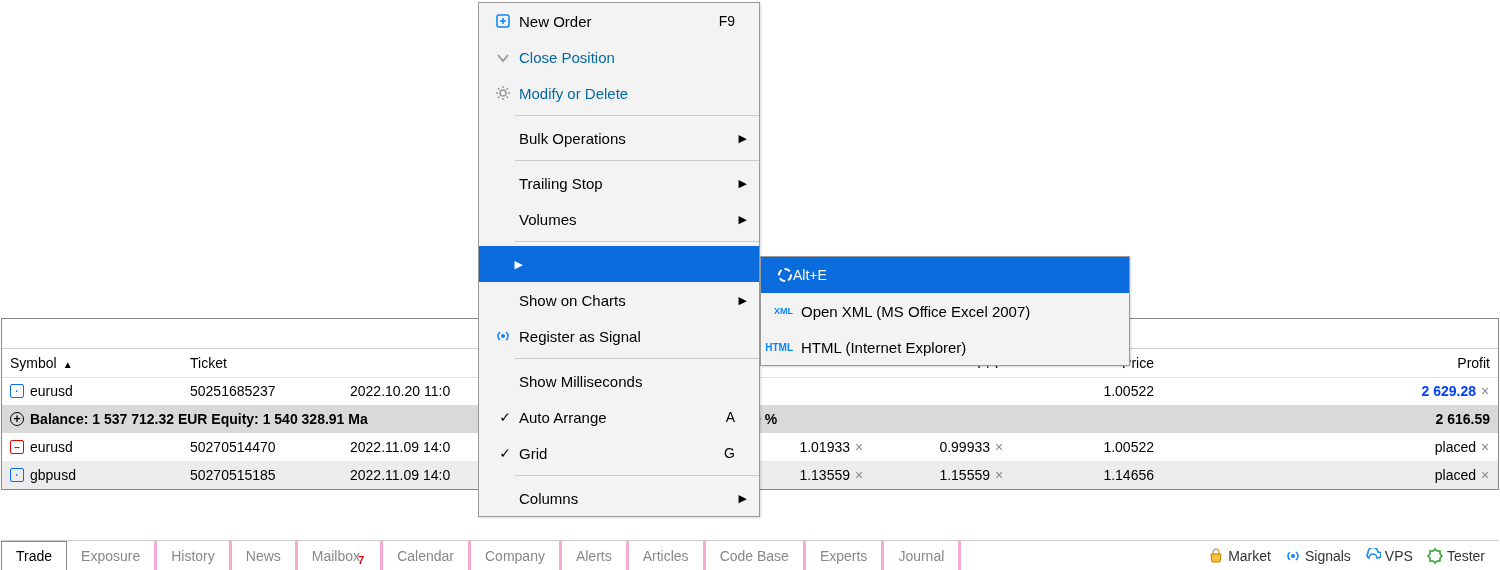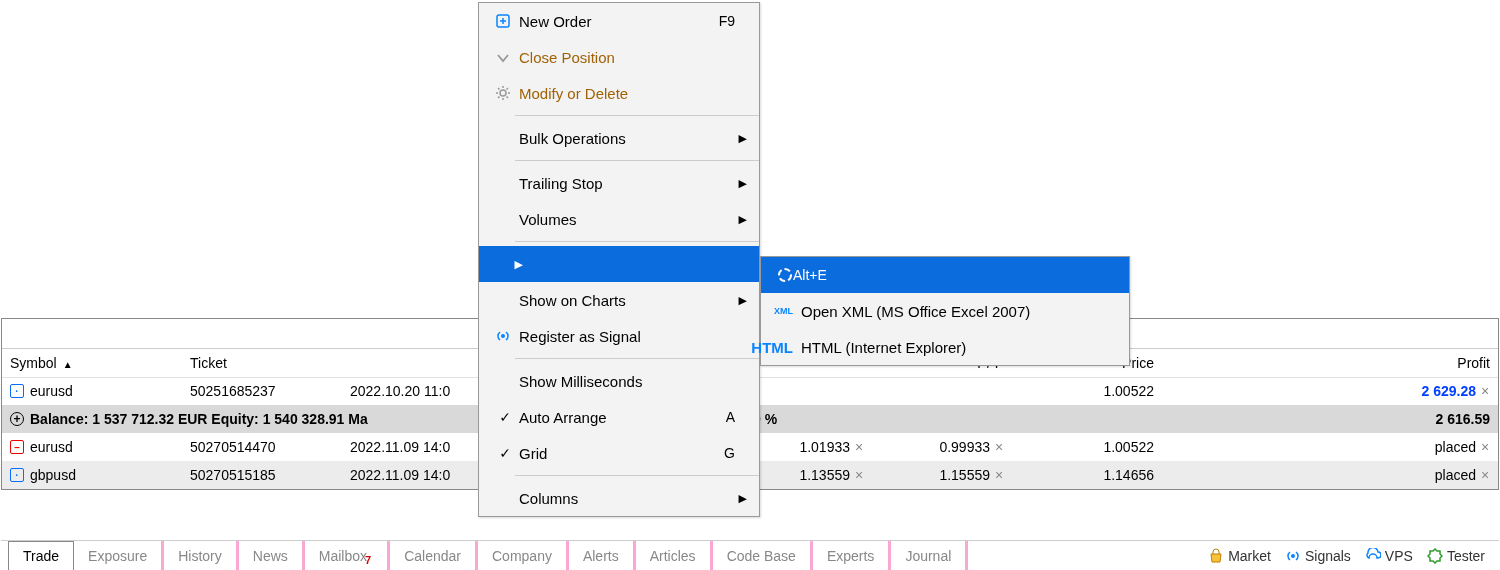--- a/index.html
+++ b/index.html
@@ -23,34 +23,34 @@
 .sym-red  { border-color:#e00; color:#e00; }
 .plus-circ { width:14px; height:14px; border:1.5px solid #000; border-radius:50%; display:inline-flex; align-items:center; justify-content:center; font-size:12px; line-height:1; }
 .row-balance td { background:#d9d9d9; font-weight:700; }
 .profit-blue { color:#0040ff;font-weight:bold; }
 .cell-green { background:#3ae02e !important; }
 .x-btn { color:#888; font-size:14px; padding-left:4px; display:inline-block; width:14px; text-align:center; }
 .sort-arrow { font-size:10px; padding-left:6px; }
 
 
 .bottom-tabs { position:absolute; left:1px; bottom:0; width:1498px; height:30px; border-top:1px solid #ccc; display:flex; align-items:center; background:#fff; font-size:14px; }
-.tabs-left { display:flex; align-items:center; height:100%;padding-left:7px; }
+.tabs-left { display:flex; align-items:center; height:100%; }
 .tab { padding:0 14px; height:100%; display:flex; align-items:center; color:#888; border-right:3px solid #f9a8d4; cursor:pointer; }
 .tab.active { color:#000; border:1px solid #888; border-bottom:none; background:#fff; position:relative; top:0; }
 .tabs-right { margin-left:auto; display:flex; align-items:center; gap:14px; padding-right:14px; color:#333; }
 .tabs-right .rt-item { display:flex; align-items:center; gap:4px; cursor:pointer; }
 .badge-red { color:#d00; font-size:11px; position:relative; top:4px; left:-2px; font-weight:700; }
 
 
 .menu { position:absolute; background:#f3f3f3; border:1px solid #999; box-shadow:1px 1px 2px rgba(0,0,0,.15); font-size:15px; }
 .menu1 { left:478px; top:2px; width:282px; }
 .menu2 { left:760px; top:256px; width:370px; }
 .menu-item { display:flex; align-items:center; height:36px; padding:0 12px 0 8px; cursor:default; }
 .menu-item.highlight { background:#0b6cde; color:#fff; }
-.menu-item.disabled { color:#a16207; }
+.menu-item.disabled { color:#0369a1; }
 .menu-icon { width:24px; display:flex; justify-content:flex-end; font-size:14px; }
 .menu-label { flex:1; padding-left:8px; }
 .menu-short { color:inherit; font-size:14px; }
 .menu-arrow { width:12px; text-align:right; font-size:11px; }
 .menu-sep { height:1px; background:#ccc; margin:4px 0 4px 36px; }
 .check { font-size:14px; }
 
 
 svg { display:block; }
 </style>
@@ -319,18 +319,18 @@
     </div>
     <div class="menu-item">
       <span class="menu-icon">
         <span style="color:#0a84ff;font-size:9px;font-weight:700;">XML</span>
       </span>
       <span class="menu-label">Open XML (MS Office Excel 2007)</span>
       <span class="menu-short"></span>
     </div>
     <div class="menu-item">
       <span class="menu-icon">
-        <span style="color:#0a84ff;font-size:15px;font-weight:700;">HTML</span>
+        <span style="color:#0a84ff;font-size:10px;font-weight:700;">HTML</span>
       </span>
       <span class="menu-label">HTML (Internet Explorer)</span>
       <span class="menu-short"></span>
     </div>
   </div>
 
 </body></html>

